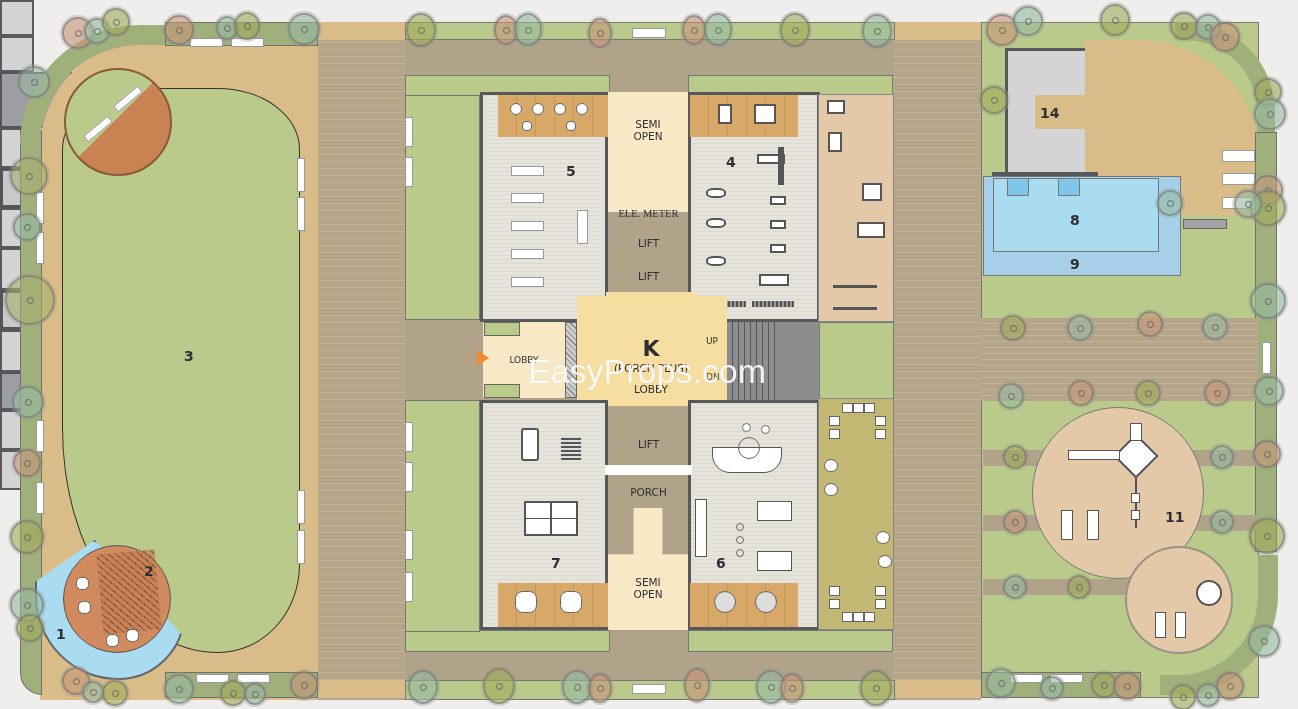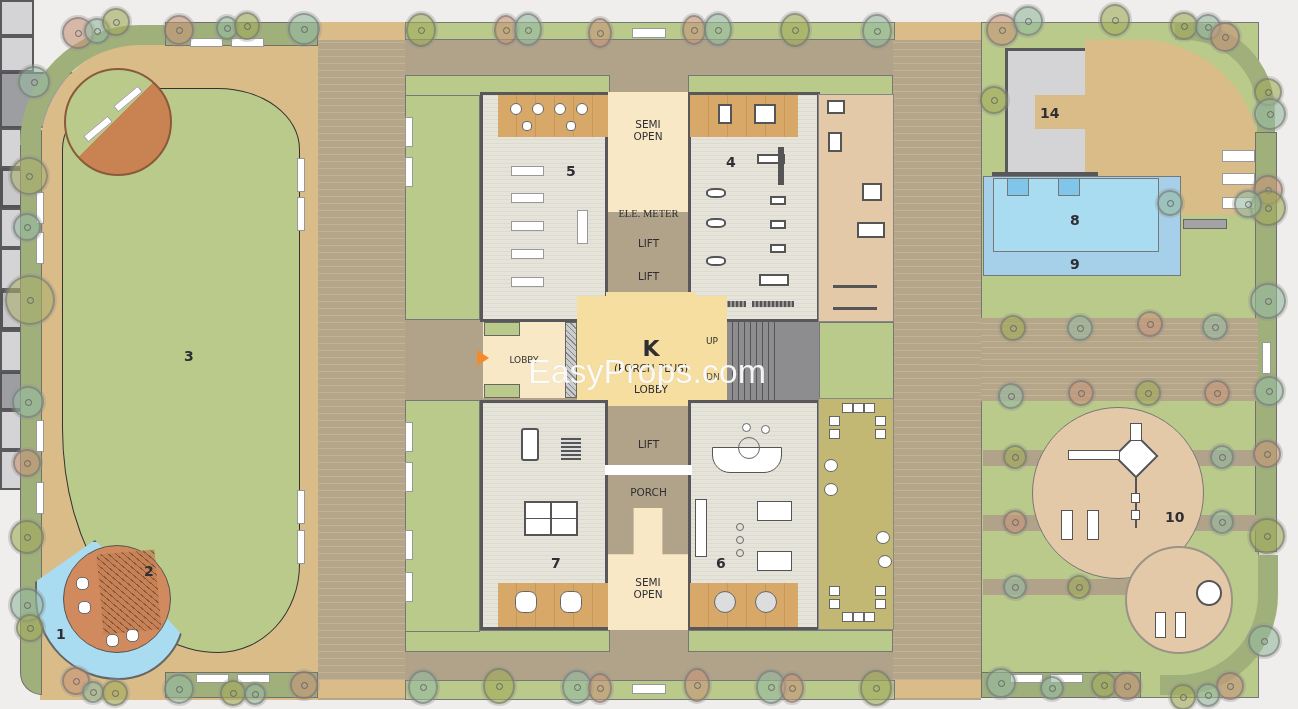--- a/index.html
+++ b/index.html
@@ -249,21 +249,21 @@
 <div class="abs" style="left:1183px;top:219px;width:44px;height:10px;background:#a3a3a5;border:1px solid #666;"></div>
 
 <div class="abs deck" style="left:981px;top:318px;width:277px;height:83px;"></div>
 
 <div class="abs road" style="left:983px;top:450px;width:275px;height:16px;"></div>
 <div class="abs road" style="left:983px;top:515px;width:275px;height:16px;"></div>
 <div class="abs road" style="left:983px;top:579px;width:150px;height:16px;"></div>
 
 <div class="abs" style="left:1032px;top:407px;width:172px;height:172px;border-radius:50%;background:#e4c9a8;border:1.5px solid #777;"></div>
 <div class="abs" style="left:1125px;top:546px;width:108px;height:108px;border-radius:50%;background:#e4c9a8;border:2px solid #9b9388;"></div>
-<div class="lbl num" style="left:1165px;top:509px;">10</div>
+<div class="lbl num" style="left:1165px;top:509px;">11</div>
 <div class="abs" style="left:1120px;top:440px;width:32px;height:32px;background:#fff;border:2px solid #555;transform:rotate(45deg);"></div>
 <div class="eq" style="left:1068px;top:450px;width:52px;height:10px;border-width:1.5px;"></div>
 <div class="eq" style="left:1130px;top:423px;width:12px;height:18px;border-width:1.5px;"></div>
 <div class="abs" style="left:1135px;top:478px;width:2px;height:50px;background:#555;"></div>
 <div class="eq" style="left:1131px;top:493px;width:9px;height:10px;border-width:1px;"></div>
 <div class="eq" style="left:1131px;top:510px;width:9px;height:10px;border-width:1px;"></div>
 <div class="eq" style="left:1061px;top:510px;width:12px;height:30px;border-width:1.5px;"></div>
 <div class="eq" style="left:1087px;top:510px;width:12px;height:30px;border-width:1.5px;"></div>
 <div class="eq" style="left:1155px;top:612px;width:11px;height:26px;border-width:1.5px;"></div>
 <div class="eq" style="left:1175px;top:612px;width:11px;height:26px;border-width:1.5px;"></div>

